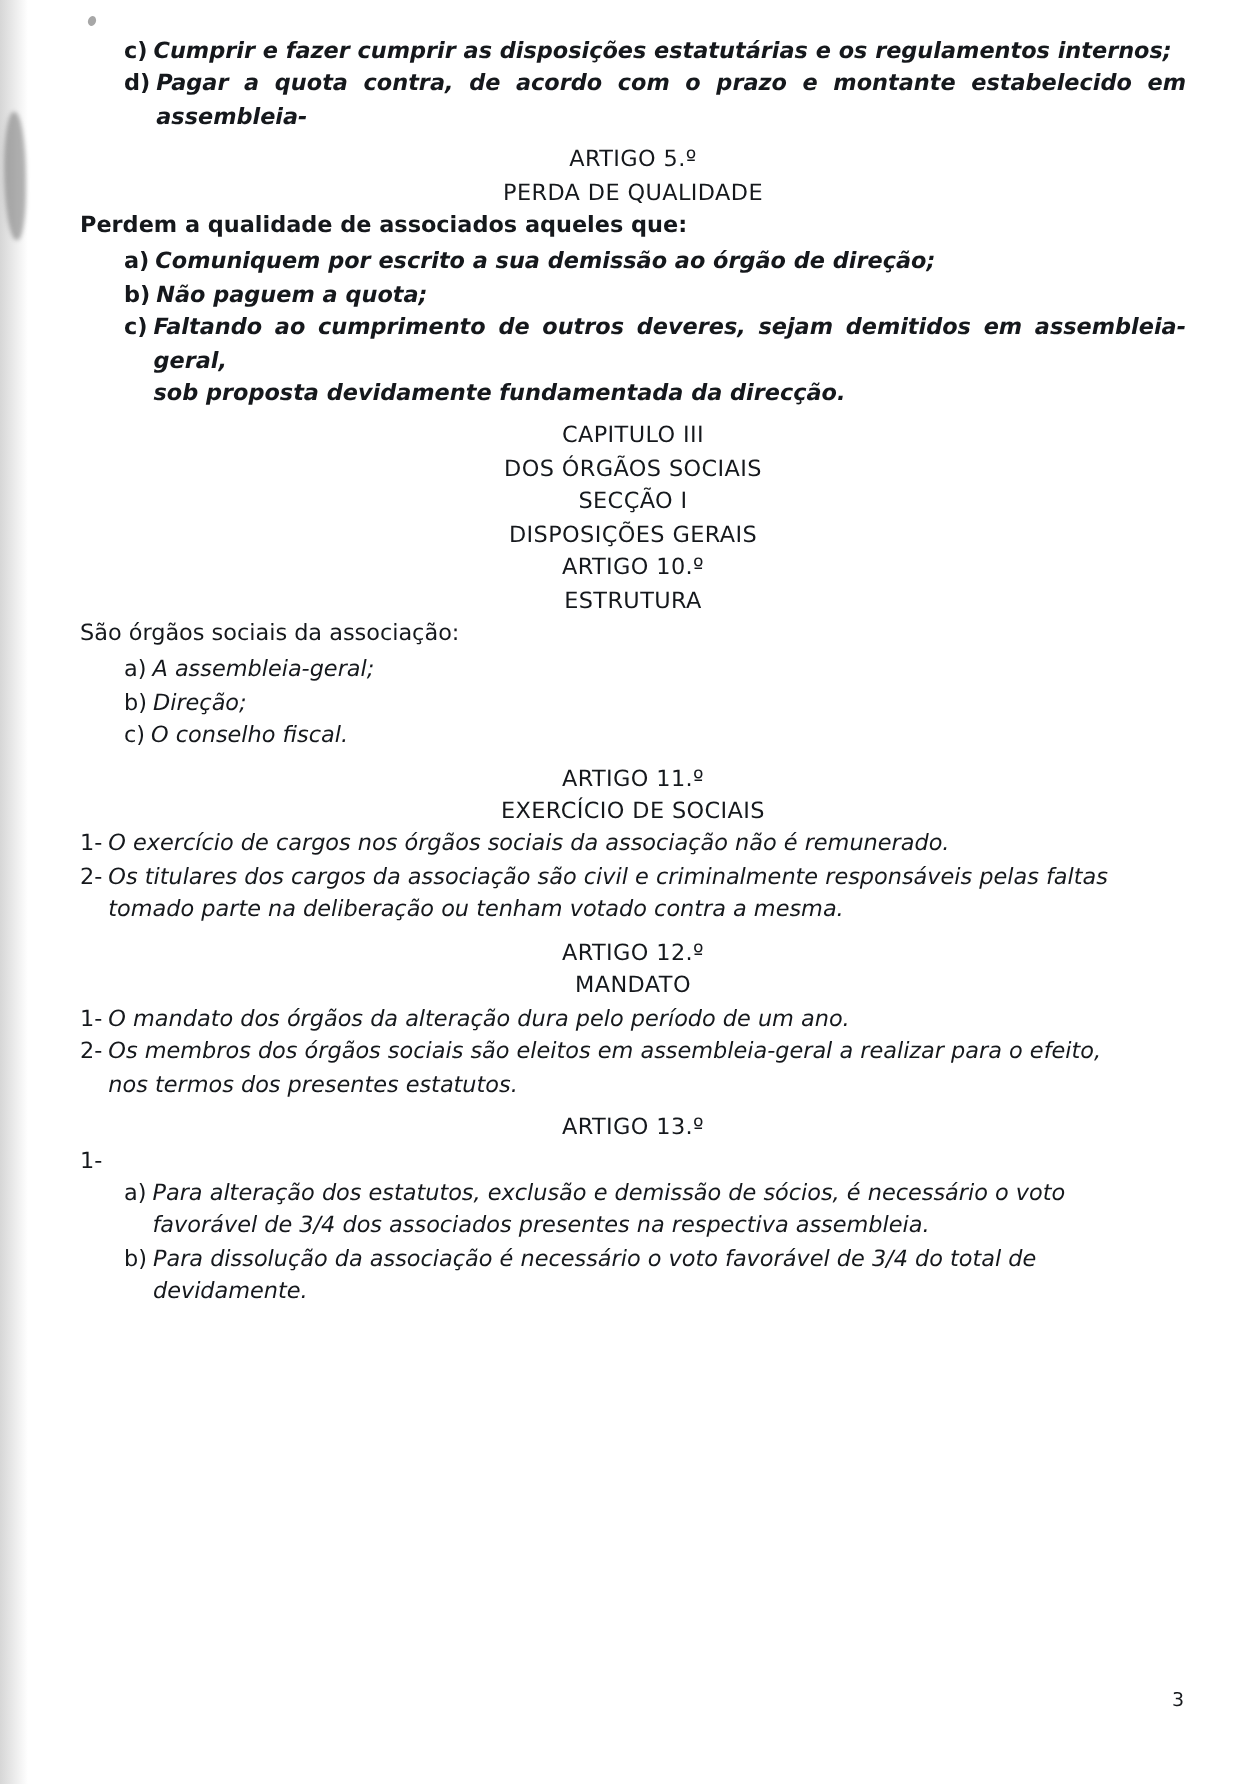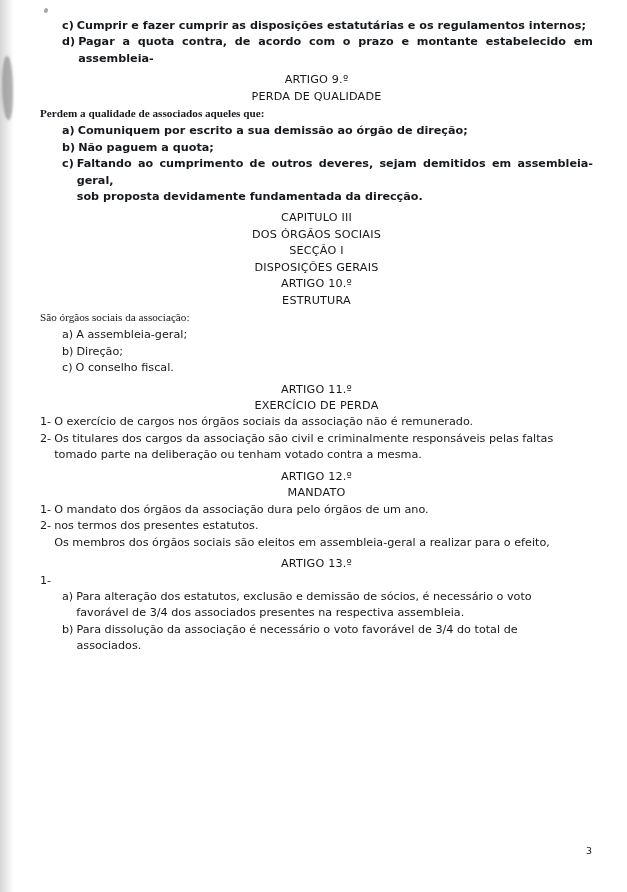--- a/index.html
+++ b/index.html
@@ -56,21 +56,20 @@
   .doc {
     font-size: 11.2px;
     line-height: 1.47;
   }
   p {
     margin: 0;
   }
   .para {
     margin-bottom: 1.5px;
     text-align: justify;
-    font-family: Liberation Serif, serif;
   }
   .heading {
     text-align: center;
     letter-spacing: 0.2px;
   }
   
   .row {
     display: flex;
     align-items: flex-start;
     text-align: justify;
@@ -82,20 +81,21 @@
     padding-left: 0px;
   }
   .marker {
     flex: 0 0 auto;
     white-space: pre;
     padding-right: 3px;
   }
   .row-text {
     flex: 1 1 auto;
     text-align: justify;
+    font-style: italic;
   }
   .row-text .cont {
     display: block;
   }
   .bold {
     font-weight: bold;
   }
   .gap-s { height: 5px; }
   .page-number {
     position: absolute;
@@ -119,21 +119,21 @@
           <span class="cont">Cumprir e fazer cumprir as disposições estatutárias e os regulamentos internos;</span>
         </span>
       </div>
       <div class="row indent-a bold">
         <span class="marker">d)</span>
         <span class="row-text">
           <span class="cont">Pagar a quota contra, de acordo com o prazo e montante estabelecido em assembleia-</span>
         </span>
       </div>
       <div class="gap-s"></div>
-      <p class="heading">ARTIGO 9.º</p>
+      <p class="heading">ARTIGO 5.º</p>
       <p class="heading">PERDA DE QUALIDADE</p>
       <p class="para bold">Perdem a qualidade de associados aqueles que:</p>
       <div class="row indent-a bold">
         <span class="marker">a)</span>
         <span class="row-text">
           <span class="cont">Comuniquem por escrito a sua demissão ao órgão de direção;</span>
         </span>
       </div>
       <div class="row indent-a bold">
         <span class="marker">b)</span>
@@ -169,67 +169,67 @@
         </span>
       </div>
       <div class="row indent-a">
         <span class="marker">c)</span>
         <span class="row-text">
           <span class="cont">O conselho fiscal.</span>
         </span>
       </div>
       <div class="gap-s"></div>
       <p class="heading">ARTIGO 11.º</p>
-      <p class="heading">EXERCÍCIO DE PERDA</p>
+      <p class="heading">EXERCÍCIO DE SOCIAIS</p>
       <div class="row indent-n">
         <span class="marker">1-</span>
         <span class="row-text">
           <span class="cont">O exercício de cargos nos órgãos sociais da associação não é remunerado.</span>
         </span>
       </div>
       <div class="row indent-n">
         <span class="marker">2-</span>
         <span class="row-text">
           <span class="cont">Os titulares dos cargos da associação são civil e criminalmente responsáveis pelas faltas</span>
           <span class="cont">tomado parte na deliberação ou tenham votado contra a mesma.</span>
         </span>
       </div>
       <div class="gap-s"></div>
       <p class="heading">ARTIGO 12.º</p>
       <p class="heading">MANDATO</p>
       <div class="row indent-n">
         <span class="marker">1-</span>
         <span class="row-text">
-          <span class="cont">O mandato dos órgãos da associação dura pelo órgãos de um ano.</span>
+          <span class="cont">O mandato dos órgãos da alteração dura pelo período de um ano.</span>
         </span>
       </div>
       <div class="row indent-n">
         <span class="marker">2-</span>
         <span class="row-text">
+          <span class="cont">Os membros dos órgãos sociais são eleitos em assembleia-geral a realizar para o efeito,</span>
           <span class="cont">nos termos dos presentes estatutos.</span>
-          <span class="cont">Os membros dos órgãos sociais são eleitos em assembleia-geral a realizar para o efeito,</span>
         </span>
       </div>
       <div class="gap-s"></div>
       <p class="heading">ARTIGO 13.º</p>
       <div class="row indent-n">
         <span class="marker">1-</span>
         <span class="row-text">
         </span>
       </div>
       <div class="row indent-a">
         <span class="marker">a)</span>
         <span class="row-text">
           <span class="cont">Para alteração dos estatutos, exclusão e demissão de sócios, é necessário o voto</span>
           <span class="cont">favorável de 3/4 dos associados presentes na respectiva assembleia.</span>
         </span>
       </div>
       <div class="row indent-a">
         <span class="marker">b)</span>
         <span class="row-text">
           <span class="cont">Para dissolução da associação é necessário o voto favorável de 3/4 do total de</span>
-          <span class="cont">associados.</span>
+          <span class="cont">devidamente.</span>
         </span>
       </div>
     </div>
 
   <div class="page-number">3</div>
 </div>
 
 </body></html>

